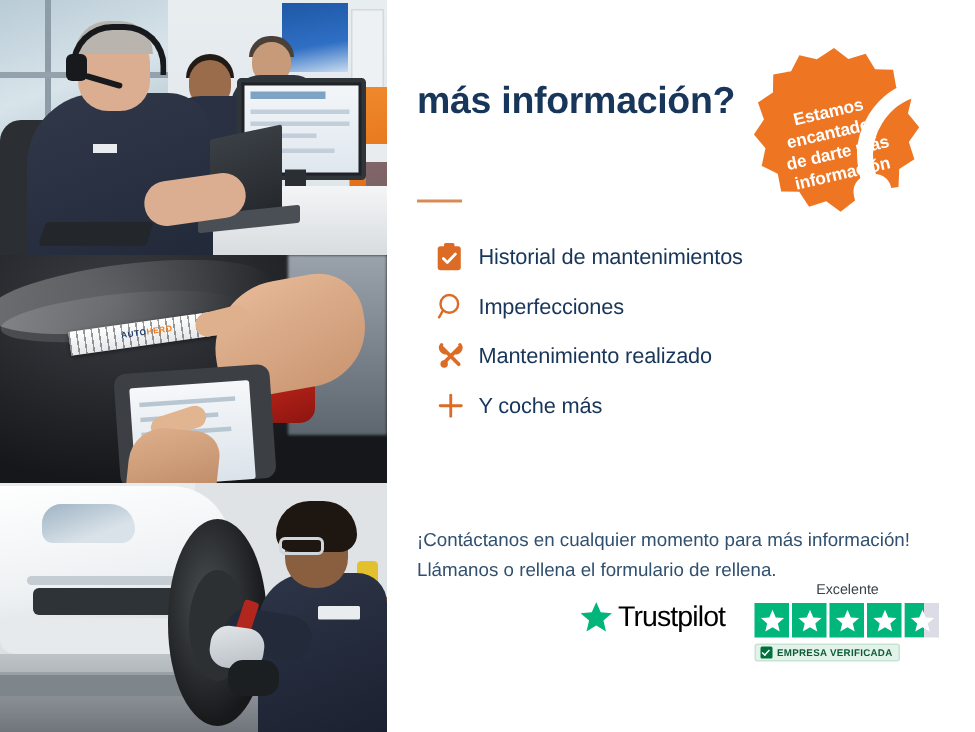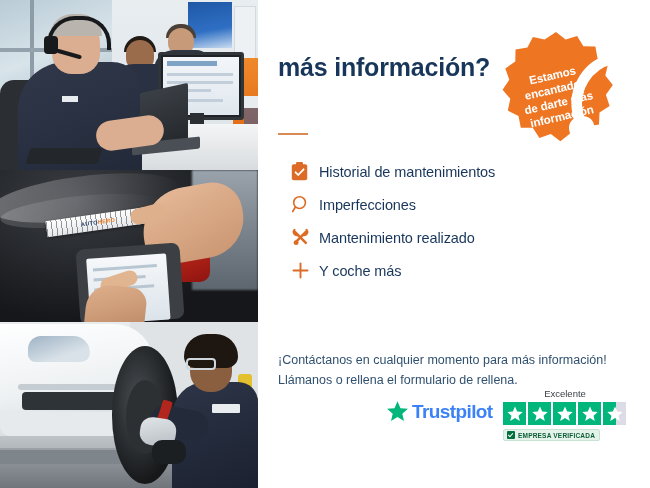--- a/index.html
+++ b/index.html
@@ -466,22 +466,22 @@
   }
   .trust-logo {
     position: absolute;
     left: 0; top: 12px;
     display: flex;
     align-items: center;
   }
   .trust-logo-star { display: block; }
   .trust-logo-text {
     font-size: 19px;
-    font-weight: bold;
-    color: #3b82f6;
+    font-weight: normal;
+    color: #000000;
     letter-spacing: -0.6px;
     margin-left: 3px;
   }
   .trust-right {
     position: absolute;
     left: 117px; top: 0;
     width: 124px;
   }
   .trust-excelente {
     text-align: center;

